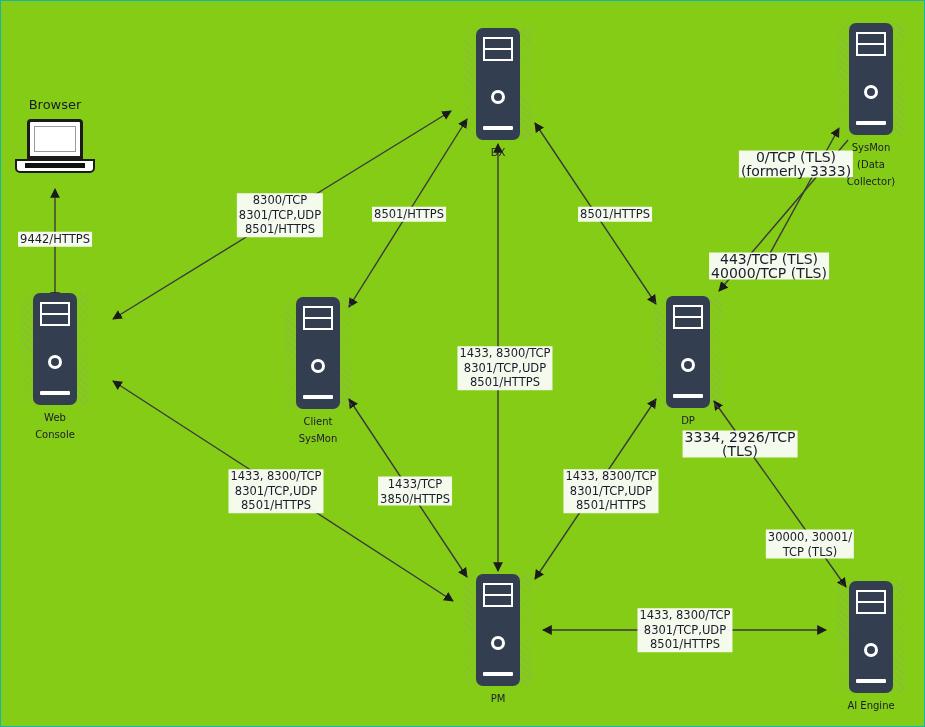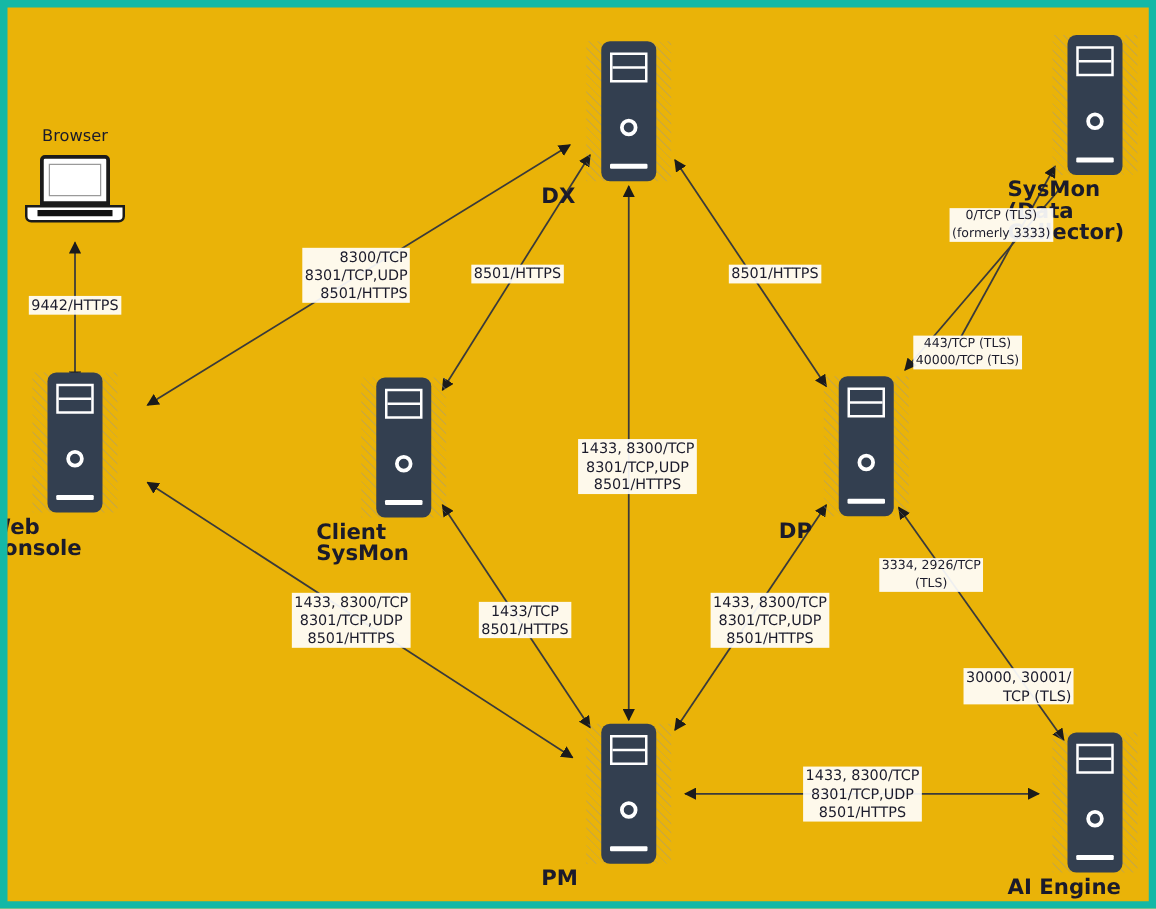--- a/index.html
+++ b/index.html
@@ -5,22 +5,22 @@
 <style>
   html,body{margin:0;padding:0;background:#ffffff;}
   body{
     font-family:"DejaVu Sans","Liberation Sans",sans-serif;
     color:#1b1b2b;
   }
   #canvas{
     position:relative;
     width:925px;
     height:727px;
-    background:#eab308;
-    border:6px solid #14b8a6;
+    background:#84cc16;
+    border:1px solid #14b8a6;
     box-sizing:border-box;
     overflow:hidden;
   }
   svg.edges{
     position:absolute;
     left:0;top:0;
     width:925px;height:727px;
     pointer-events:none;
   }
 
@@ -83,26 +83,25 @@
     bottom:10px;
     width:30px;height:4px;
     background:#ffffff;
     border-radius:1px;
   }
   .node .nlabel{
     position:absolute;
     left:-70px;
     top:60px;
     width:140px;
-    text-align:left;
-    font-size:17px;
+    text-align:center;
+    font-size:10px;
     line-height:17px;
     color:#1b1b2b;
     white-space:pre-line;
-    font-weight:bold;
   }
 
   
   .laptop{
     position:absolute;
     width:0;height:0;
   }
   .laptop .screen{
     position:absolute;
     left:-28px;top:-30px;
@@ -147,21 +146,21 @@
     position:absolute;
     font-size:11.5px;
     line-height:14.5px;
     color:#1b1b2b;
     text-align:center;
     white-space:pre-line;
     transform:translate(-50%,-50%);
     background:rgba(255,255,255,0.92);
     padding:0 2px;
   }
-  .elabel.small{ font-size:10px; line-height:13.5px;margin-top:11px; }
+  .elabel.small{ font-size:14px; line-height:13.5px; }
 </style>
 </head>
 <body>
 
 <div id="canvas">
 
   <svg class="edges" viewBox="0 0 925 727" xmlns="http://www.w3.org/2000/svg">
     <defs>
       <marker id="ah" viewBox="0 0 10 10" refX="9" refY="5" markerWidth="7" markerHeight="7" orient="auto-start-reverse">
         <path d="M 0 0 L 10 5 L 0 10 z" fill="#1b1b1b"></path>
@@ -271,21 +270,21 @@
     <div class="tower">
       <div class="bars"></div>
       <div class="dot"></div>
       <div class="baseline"></div>
     </div>
     <div class="nlabel">AI Engine</div>
   </div>
 
   <div class="elabel" style="left:54px;top:238px;">9442/HTTPS</div>
 
-  <div class="elabel" style="left:279px;top:214px;text-align:right;">8300/TCP
+  <div class="elabel" style="left:279px;top:214px;">8300/TCP
 8301/TCP,UDP
 8501/HTTPS</div>
 
   <div class="elabel" style="left:408px;top:213px;">8501/HTTPS</div>
 
   <div class="elabel" style="left:504px;top:367px;">1433, 8300/TCP
 8301/TCP,UDP
 8501/HTTPS</div>
 
   <div class="elabel" style="left:614px;top:213px;">8501/HTTPS</div>
@@ -294,29 +293,29 @@
 (formerly 3333)</div>
 
   <div class="elabel small" style="left:768px;top:265px;">443/TCP (TLS)
 40000/TCP (TLS)</div>
 
   <div class="elabel" style="left:275px;top:490px;">1433, 8300/TCP
 8301/TCP,UDP
 8501/HTTPS</div>
 
   <div class="elabel" style="left:414px;top:490px;">1433/TCP
-8501/HTTPS</div>
+3850/HTTPS</div>
 
   <div class="elabel" style="left:610px;top:490px;">1433, 8300/TCP
 8301/TCP,UDP
 8501/HTTPS</div>
 
   <div class="elabel small" style="left:739px;top:443px;">3334, 2926/TCP
 (TLS)</div>
 
-  <div class="elabel" style="left:809px;top:543px;text-align:right;">30000, 30001/
+  <div class="elabel" style="left:809px;top:543px;">30000, 30001/
 TCP (TLS)</div>
 
   <div class="elabel" style="left:684px;top:629px;">1433, 8300/TCP
 8301/TCP,UDP
 8501/HTTPS</div>
 
 </div>
 
 </body></html>

